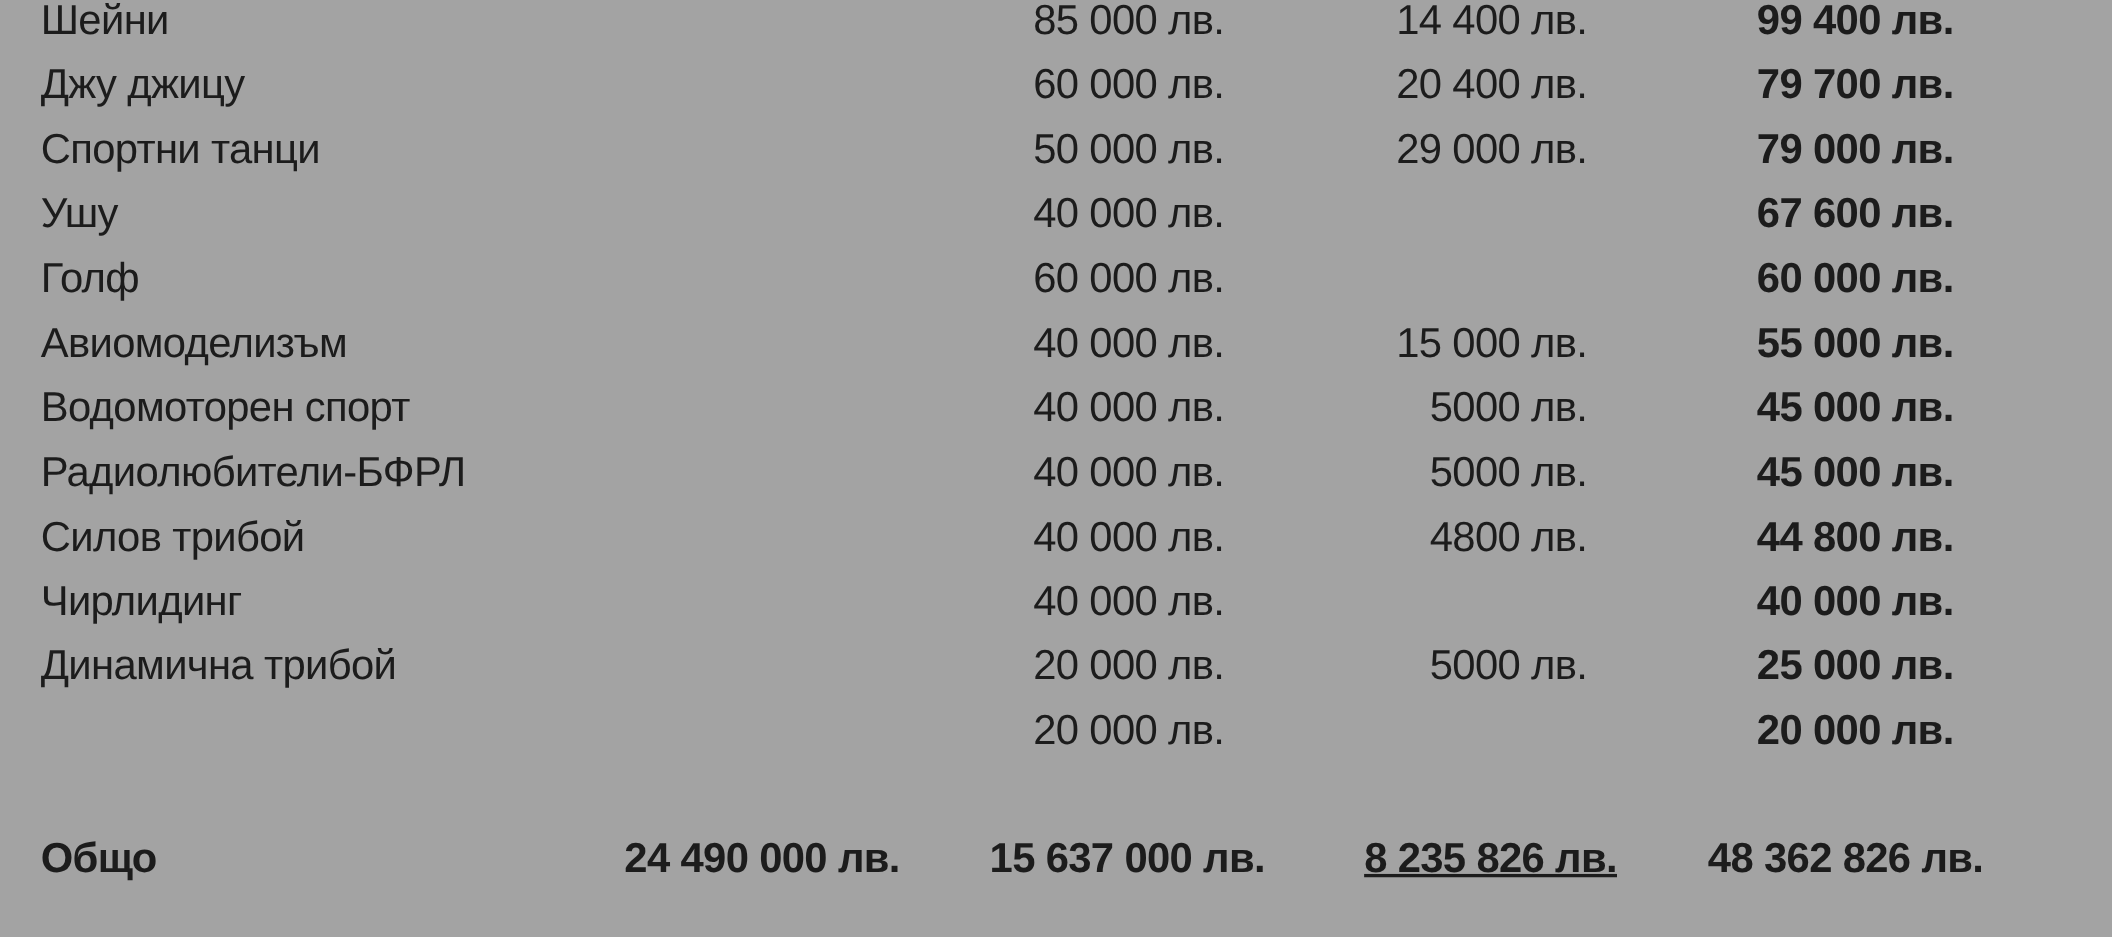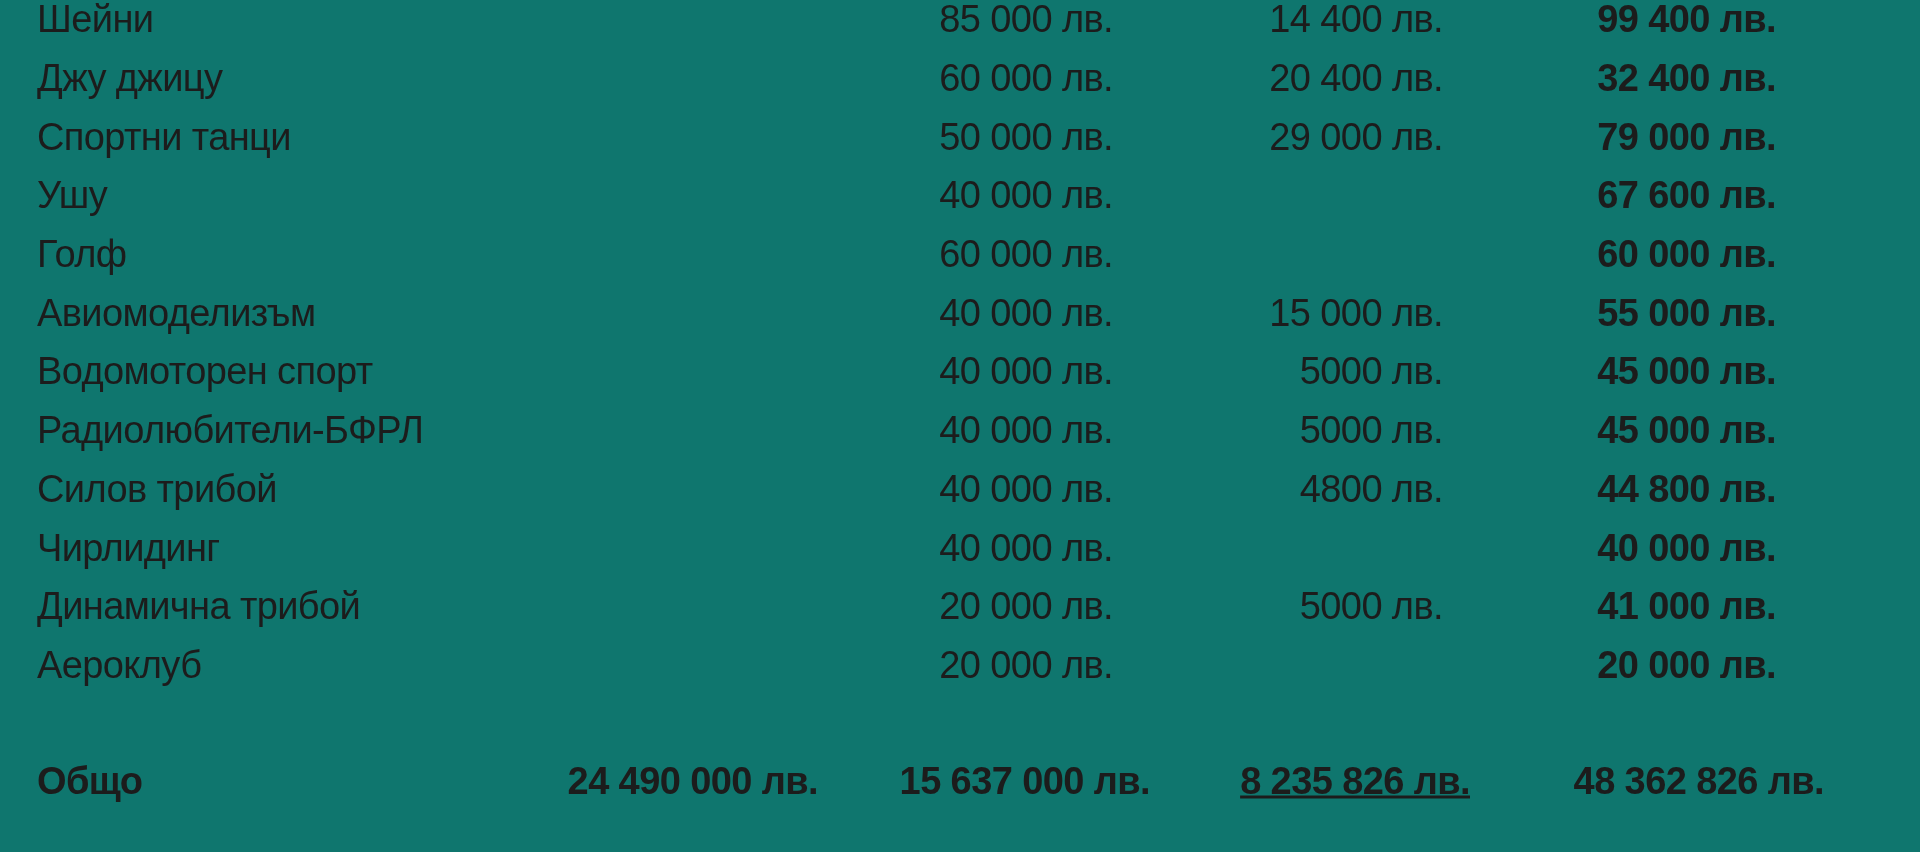--- a/index.html
+++ b/index.html
@@ -13,21 +13,21 @@
     overflow: hidden;
     position: relative;
     font-family: "Liberation Sans", "DejaVu Sans", sans-serif;
     font-size: 38px;
     letter-spacing: -0.6px;
     color: #1c1c1c;
   }
   .page {
     position: absolute;
     inset: 0;
-    background: #0f766e;
+    background: #a3a3a3;
   }
   .rows {
     position: absolute;
     top: -10px;
     left: 0;
     right: 0;
   }
   .row {
     position: relative;
     height: 58.7px;
@@ -43,40 +43,40 @@
   }
   .label { left: 37px; }
   .c1 { right: 1102px; margin-left: 24px; }
   .c2 { right: 807px; }
   .c3 { right: 477px; }
   .c4 { right: 144px; }
   .bold { font-weight: 700; }
   .row.total .cell { font-weight: 700; }
   .row.total .c2 { right: 770px; }
   .row.total .c3 { right: 450px; text-decoration: underline; }
-  .row.total .c4 { right: 96px; }
+  .row.total .c4 { right: 117px; }
 </style>
 </head>
 <body>
 
 <div class="page">
   <div class="rows" id="rows">
       <div class="row">
         <span class="cell label">Шейни</span>
         <span class="cell c1"></span>
         <span class="cell c2">85 000 лв.</span>
         <span class="cell c3">14 400 лв.</span>
         <span class="cell c4 bold">99 400 лв.</span>
       </div>
       <div class="row">
         <span class="cell label">Джу джицу</span>
         <span class="cell c1"></span>
         <span class="cell c2">60 000 лв.</span>
         <span class="cell c3">20 400 лв.</span>
-        <span class="cell c4 bold">32 400 лв.</span>
+        <span class="cell c4 bold">79 700 лв.</span>
       </div>
       <div class="row">
         <span class="cell label">Спортни танци</span>
         <span class="cell c1"></span>
         <span class="cell c2">50 000 лв.</span>
         <span class="cell c3">29 000 лв.</span>
         <span class="cell c4 bold">79 000 лв.</span>
       </div>
       <div class="row">
         <span class="cell label">Ушу</span>
@@ -124,24 +124,23 @@
         <span class="cell c1"></span>
         <span class="cell c2">40 000 лв.</span>
         <span class="cell c3"></span>
         <span class="cell c4 bold">40 000 лв.</span>
       </div>
       <div class="row">
         <span class="cell label">Динамична трибой</span>
         <span class="cell c1"></span>
         <span class="cell c2">20 000 лв.</span>
         <span class="cell c3">5000 лв.</span>
-        <span class="cell c4 bold">41 000 лв.</span>
+        <span class="cell c4 bold">25 000 лв.</span>
       </div>
       <div class="row">
-        <span class="cell label">Аероклуб</span>
         <span class="cell c1"></span>
         <span class="cell c2">20 000 лв.</span>
         <span class="cell c3"></span>
         <span class="cell c4 bold">20 000 лв.</span>
       </div>
       <div class="spacer"></div>
       <div class="row total">
         <span class="cell label">Общо</span>
         <span class="cell c1">24 490 000 лв.</span>
         <span class="cell c2">15 637 000 лв.</span>

